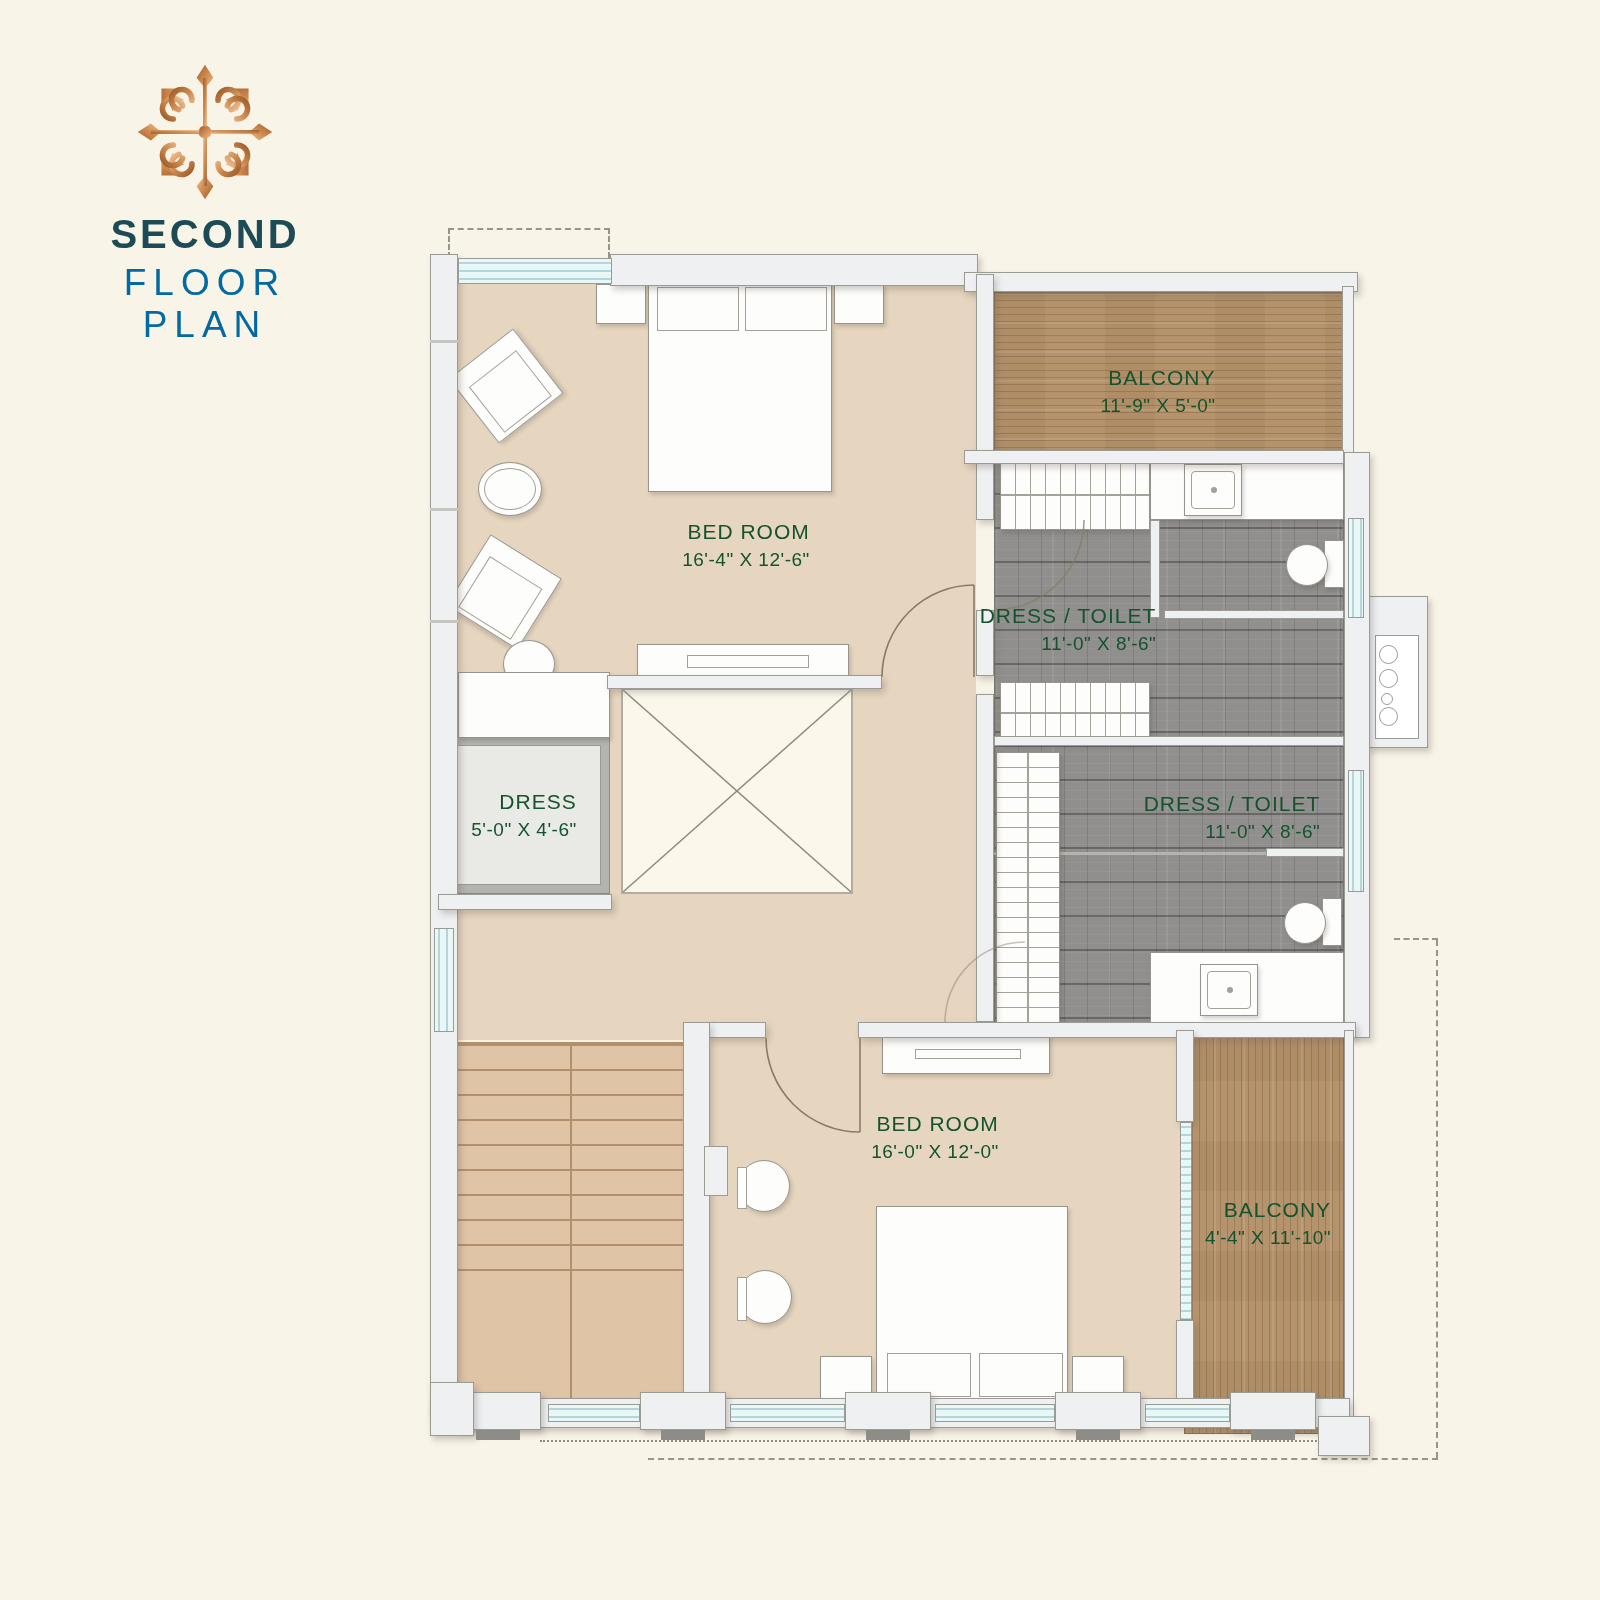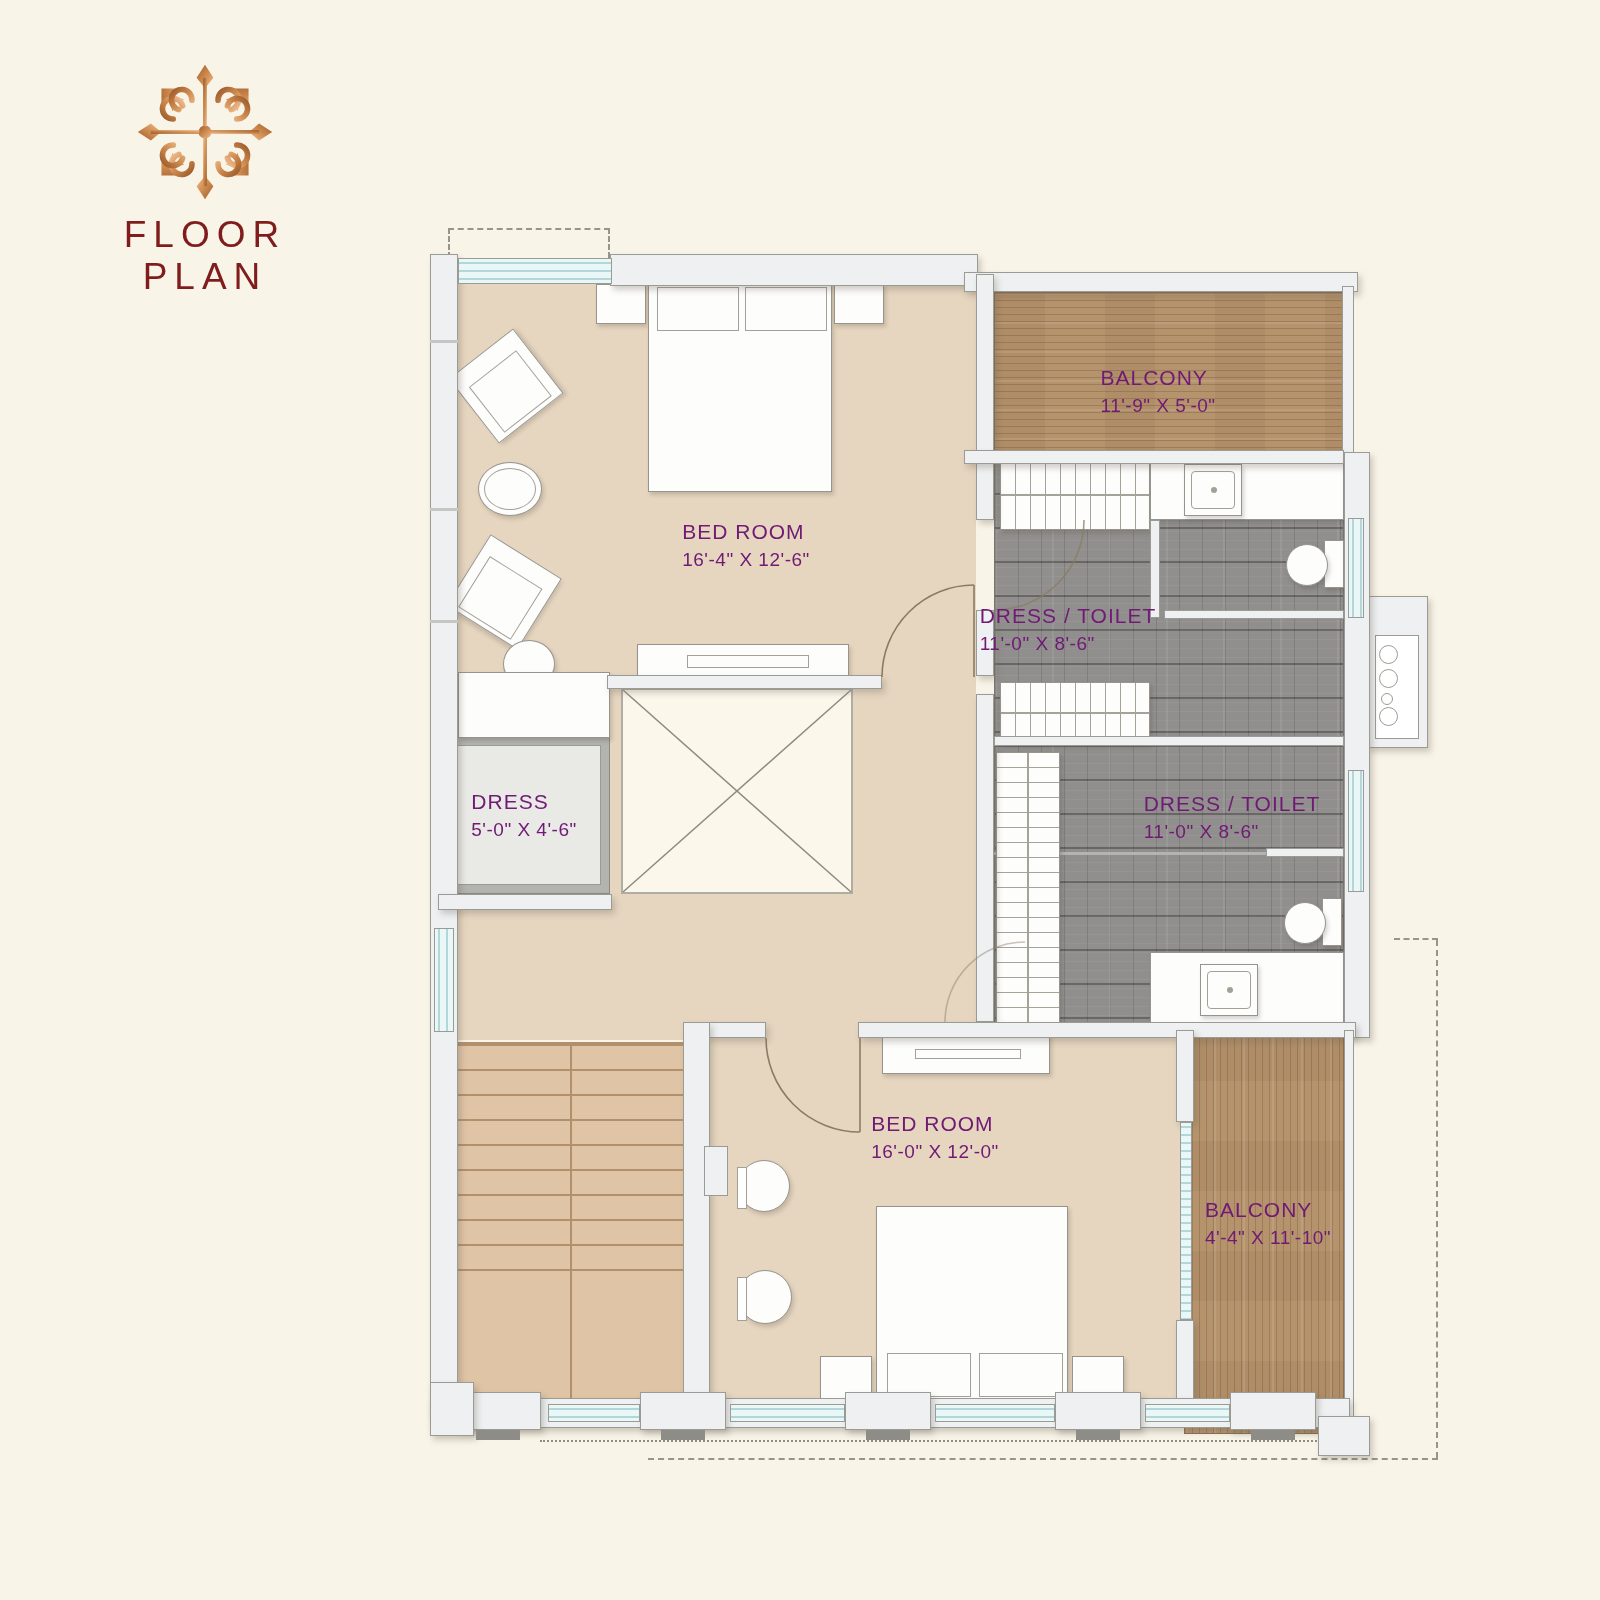--- a/index.html
+++ b/index.html
@@ -2,21 +2,21 @@
 <html><head>
 <meta charset="utf-8">
 <style>
   html,body{margin:0;padding:0}
   body{width:1600px;height:1600px;background:#f8f4e7;font-family:"Liberation Sans",sans-serif;position:relative;overflow:hidden}
   .canvas{position:absolute;inset:0}
   
   .logo-wrap{position:absolute;left:85px;top:62px;width:240px;text-align:center}
   .logo-svg{display:block;margin:0 auto}
   .title1{margin-top:10px;font-size:40px;font-weight:bold;letter-spacing:3px;color:#1d4b55}
-  .title2{margin-top:12px;font-size:37px;font-weight:300;letter-spacing:7px;color:#7f1d1d}
+  .title2{margin-top:5px;font-size:37px;font-weight:300;letter-spacing:7px;color:#0369a1}
   
   .floor,.wall,.furn,.glass-h,.glass-v,.room-label,.dash,.dot{position:absolute;box-sizing:border-box}
   .wall{background:#eef0f2;border:1px solid #9b9b95;box-shadow:3px 4px 6px rgba(110,100,85,.30);z-index:20}
   .wall.noshadow{box-shadow:none}
   .joint{position:absolute;background:#c6c6c2;z-index:21}
   .furn{background:#fdfdfc;border:1px solid #96948c;box-shadow:2px 3px 4px rgba(60,50,40,.20);z-index:10}
   .floor{z-index:1}
   .beige{background:#e6d6c0}
   .tile{background-color:#908f8d;border:1px solid #77766f;
     background-image:
@@ -29,21 +29,21 @@
       repeating-linear-gradient(180deg, rgba(92,62,32,.26) 0 1px, transparent 1px 7px),
       repeating-linear-gradient(180deg, rgba(255,255,255,.10) 0 2px, transparent 2px 29px),
       repeating-linear-gradient(90deg, rgba(92,62,32,.07) 0 50px, transparent 50px 110px);}
   .wood-v{background-color:#b5936d;border:1px solid #8a6f4f;
     background-image:
       repeating-linear-gradient(90deg, rgba(92,62,32,.26) 0 1px, transparent 1px 7px),
       repeating-linear-gradient(90deg, rgba(255,255,255,.10) 0 2px, transparent 2px 29px),
       repeating-linear-gradient(180deg, rgba(92,62,32,.07) 0 50px, transparent 50px 110px);}
   .glass-h{background:repeating-linear-gradient(180deg,#eaf7f7 0 3px,#b2d6da 3px 5px,#eaf7f7 5px 8px);border:1px solid #9b9b95;z-index:25}
   .glass-v{background:repeating-linear-gradient(90deg,#eaf7f7 0 3px,#b2d6da 3px 5px,#eaf7f7 5px 8px);border:1px solid #9b9b95;z-index:25}
-  .room-label{transform:translateX(-50%);text-align:left;color:#701a75;z-index:60;white-space:nowrap}
+  .room-label{transform:translateX(-50%);text-align:right;color:#14532d;z-index:60;white-space:nowrap}
   .rname{font-size:21px;letter-spacing:1px}
   .rdims{font-size:19px;margin-top:5px;letter-spacing:.5px}
   .vslats{background-image:repeating-linear-gradient(90deg,transparent 0 14px,#a5a29a 14px 15px),linear-gradient(180deg,transparent 48%,#a5a29a 48%,#a5a29a 52%,transparent 52%)}
   .hslats{background-image:repeating-linear-gradient(180deg,transparent 0 14px,#a5a29a 14px 15px),linear-gradient(90deg,transparent 48%,#a5a29a 48%,#a5a29a 52%,transparent 52%)}
   .dash{border:0;z-index:6}
   .arcsvg{position:absolute;inset:0;z-index:30;pointer-events:none}
   .circ{border-radius:50%}
 </style>
 </head>
 <body>
@@ -90,20 +90,21 @@
           <path transform="rotate(90)" d="M14,-34 a11,11 0 1 1 14,10"></path>
           <path transform="rotate(180)" d="M14,-34 a11,11 0 1 1 14,10"></path>
           <path transform="rotate(270)" d="M14,-34 a11,11 0 1 1 14,10"></path>
           <path d="M-14,-34 a11,11 0 1 0 -14,10"></path>
           <path transform="rotate(90)" d="M-14,-34 a11,11 0 1 0 -14,10"></path>
           <path transform="rotate(180)" d="M-14,-34 a11,11 0 1 0 -14,10"></path>
           <path transform="rotate(270)" d="M-14,-34 a11,11 0 1 0 -14,10"></path>
         </g>
       </g>
     </svg>
+    <div class="title1">SECOND</div>
     <div class="title2">FLOOR PLAN</div>
   </div>
 
   <div class="floor beige" style="left:455px;top:272px;width:521px;height:768px"></div>
   <div class="floor beige" style="left:706px;top:1030px;width:478px;height:378px"></div>
 
   <div class="floor" style="left:458px;top:1042px;width:225px;height:366px;background:#dfc4a6;border-top:2px solid #b2906c">
     <div style="position:absolute;left:0;top:0;width:100%;height:250px;background:repeating-linear-gradient(180deg,#b2906c 0 2px,transparent 2px 25px)"></div>
     <div style="position:absolute;left:112px;top:0;width:2px;height:366px;background:#b2906c"></div>
   </div>

